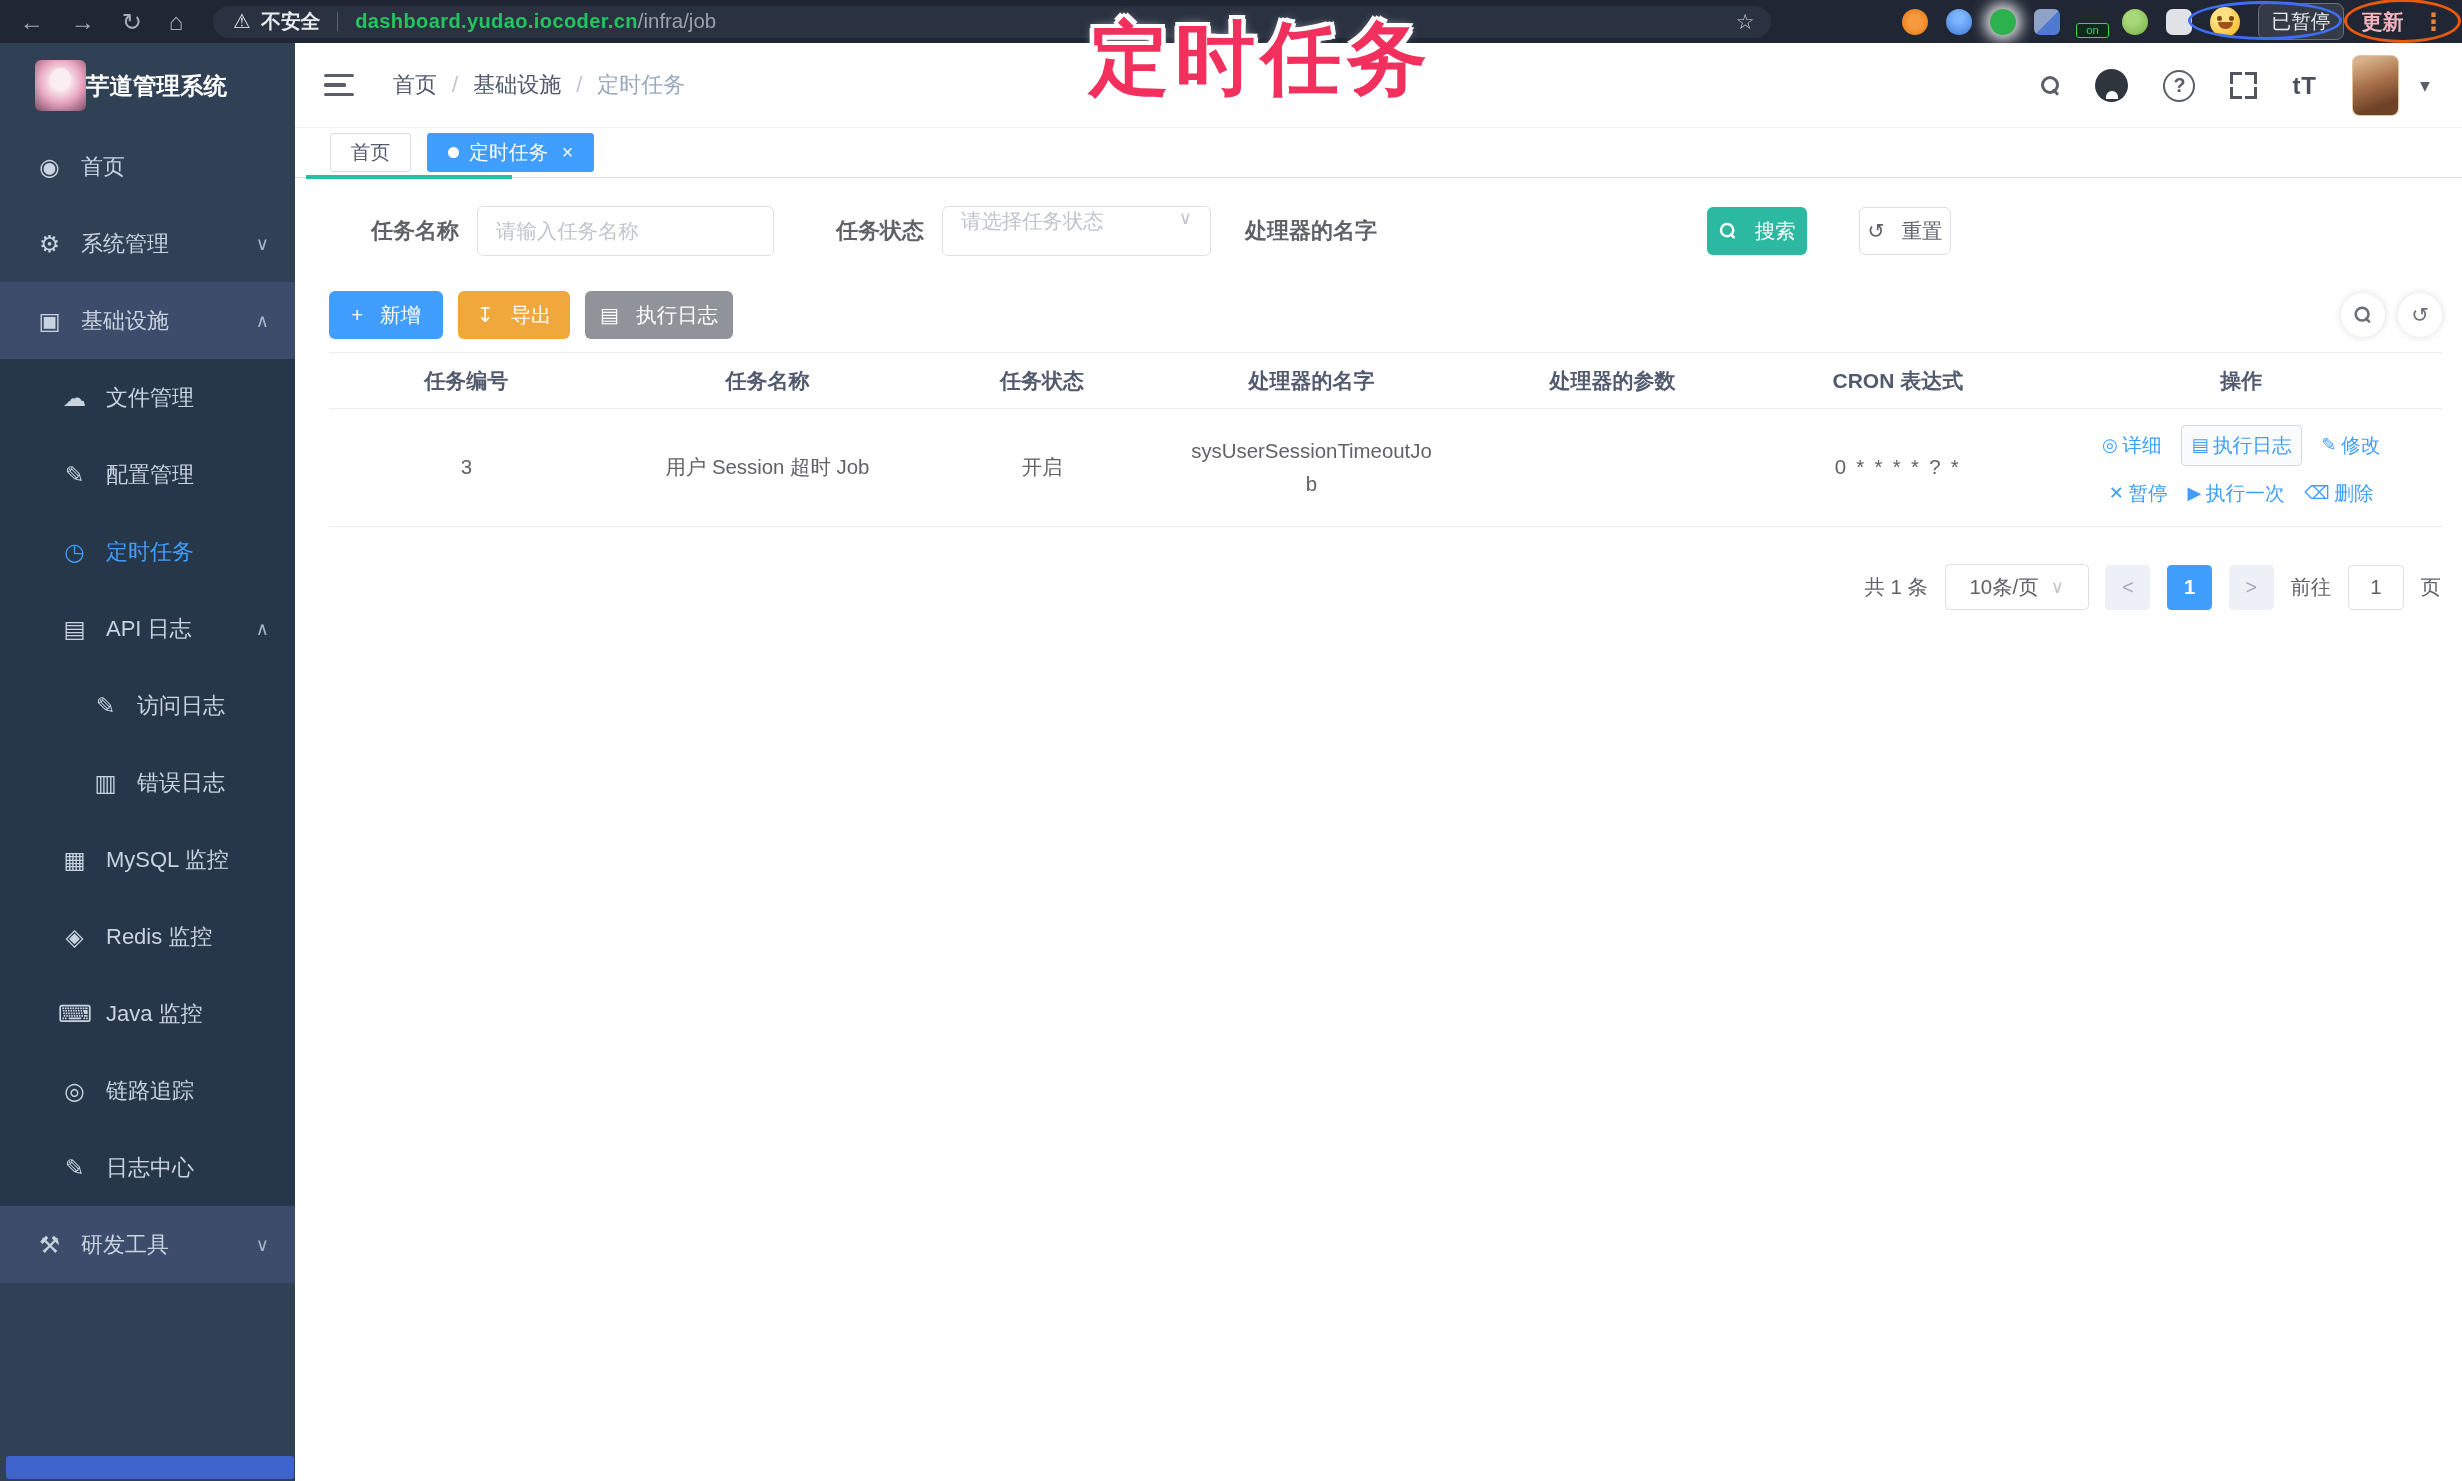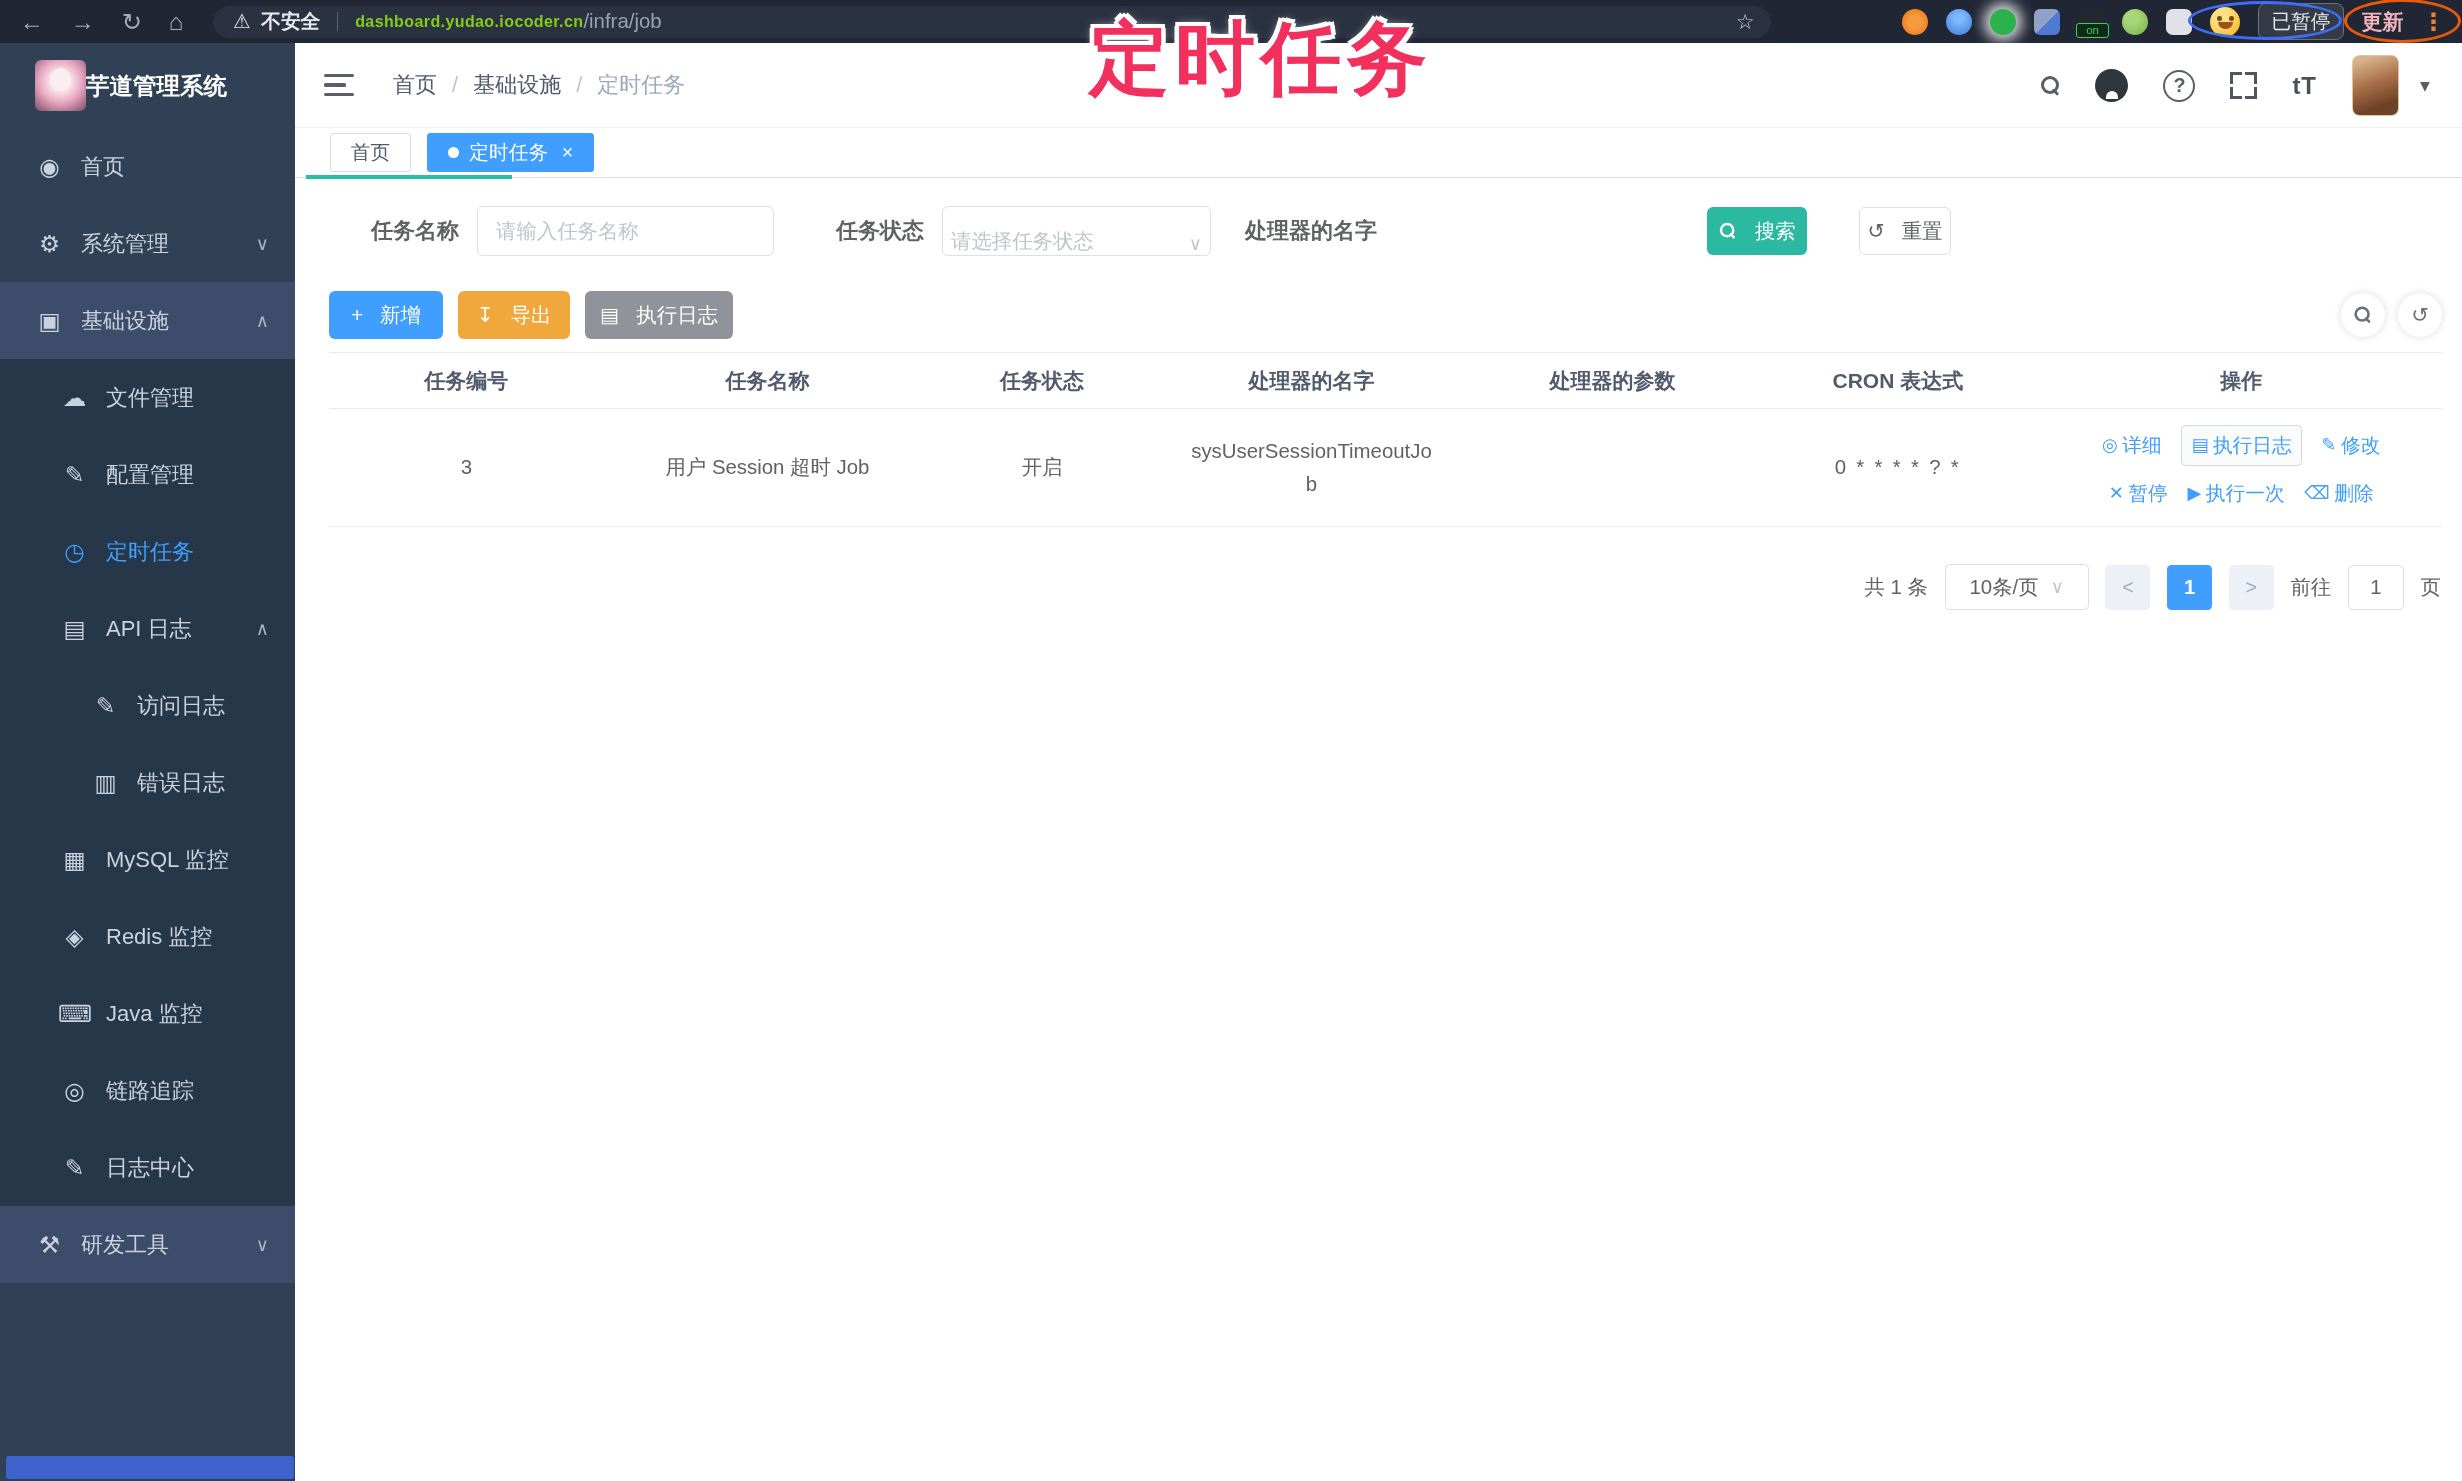--- a/index.html
+++ b/index.html
@@ -8,21 +8,21 @@
   .screen{position:relative;width:2462px;height:1482px;overflow:hidden;background:#fff}
 
   
   .chrome{position:absolute;left:0;top:0;width:2462px;height:43px;background:#202634;display:flex;align-items:center;color:#a6adb8}
   .nav-ic{font-size:24px;line-height:1;margin-left:27px;color:#a6adb8;cursor:pointer}
   .nav-ic:first-child{margin-left:19.7px}
   .omnibox{margin-left:30px;height:32px;width:1558px;border-radius:16px;background:#2a3140;display:flex;align-items:center;padding:0 19.7px;position:relative}
   .warn-ic{font-size:19.7px;color:#e8eaed}
   .sec-label{color:#e8eaed;font-weight:700;font-size:19.7px;margin-left:10.6px}
   .omni-sep{width:1.5px;height:19.7px;background:#5a6170;margin:0 16.7px}
-  .url-host{color:#84cc16;font-weight:700;font-size:16px;letter-spacing:0.4px}
+  .url-host{color:#22c55e;font-weight:700;font-size:20px;letter-spacing:0.4px}
   .url-path{color:#9aa2ad;font-size:20.4px}
   .omni-star{position:absolute;right:16.7px;font-size:21px;color:#cfd3da}
   .chrome-right{position:absolute;right:12px;top:0;height:43px;display:flex;align-items:center;gap:18px}
   .ext{width:26px;height:26px;border-radius:50%;flex:0 0 auto}
   .ext-orange{background:radial-gradient(circle at 50% 50%,#f59a3e 35%,#e8710a)}
   .ext-blue{background:radial-gradient(circle at 50% 35%,#7db7ff 20%,#3f78d4)}
   .ext-green{background:#2bb24c;box-shadow:0 0 13.6px 6px rgba(255,255,255,.85)}
   .ext-grid{border-radius:6px;background:linear-gradient(135deg,#8fa3c8 50%,#4e7ad1 50%)}
   .ext-list{border-radius:4.5px;background:#23272f;position:relative}
   .on-badge{position:absolute;right:-4.5px;bottom:-3px;font-size:11.4px;font-weight:400;color:#39d353;border:1.5px solid #39d353;border-radius:3px;padding:0 9px;background:#10291a;line-height:13px}
@@ -89,21 +89,21 @@
   .tab{height:39px;padding:0 19.7px;display:flex;align-items:center;gap:10.6px;border:1.5px solid #d8dce5;background:#fff;color:#515a6e;font-size:19.7px;border-radius:3px;cursor:pointer}
   .tab.active{background:#409EFF;border-color:#409EFF;color:#fff}
   .tab-dot{width:10.6px;height:10.6px;border-radius:50%;background:#fff}
   .tab-x{font-size:19.7px;opacity:.95;margin-left:3px}
   .progress{position:absolute;left:10.6px;bottom:-1.5px;width:206px;height:3.8px;background:#24c2a3;z-index:3}
 
   
   .flabel{position:absolute;font-size:22px;font-weight:700;color:#606266;line-height:50px;height:50px;white-space:nowrap}
   .finput{position:absolute;height:50px;border:1.5px solid #dcdfe6;border-radius:6px;font-size:20.4px;color:#606266;padding:0 18px;outline:none;background:#fff;font-family:inherit}
   .finput::placeholder{color:#c0c4cc}
-  .fselect{position:absolute;height:50px;border:1.5px solid #dcdfe6;border-radius:6px;background:#fff;display:flex;align-items:flex-end;justify-content:space-between;padding:0 8px;font-size:20.4px;color:#c0c4cc;cursor:pointer}
+  .fselect{position:absolute;height:50px;border:1.5px solid #dcdfe6;border-radius:6px;background:#fff;display:flex;align-items:flex-start;justify-content:space-between;padding:0 18px;font-size:20.4px;color:#c0c4cc;cursor:pointer}
   .sel-caret{color:#c0c4cc;font-size:18px}
   .btn{position:absolute;height:48px;border-radius:6px;display:flex;align-items:center;justify-content:center;gap:17px;font-size:20.4px;cursor:pointer;border:1.5px solid transparent;white-space:nowrap}
   .btn-search{background:#2cb9a2;color:#fff}
   .btn-reset{background:#fff;color:#606266;border-color:#dcdfe6}
   .btn-add{background:#409EFF;color:#fff}
   .btn-export{background:#f0a73c;color:#fff}
   .btn-log{background:#909399;color:#fff}
   .circle-btn{position:absolute;width:44px;height:44px;border-radius:50%;background:#fff;box-shadow:0 0 9px rgba(0,0,0,.14);display:grid;place-items:center;color:#6a6f78;font-size:21px;cursor:pointer}
 
   

